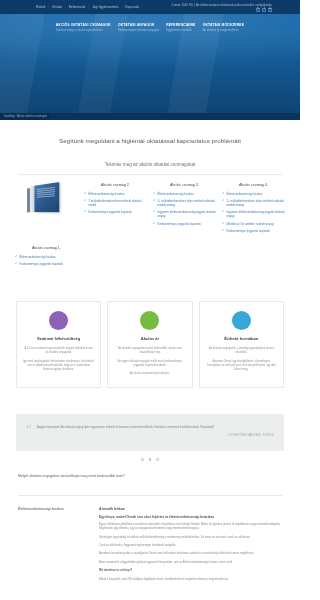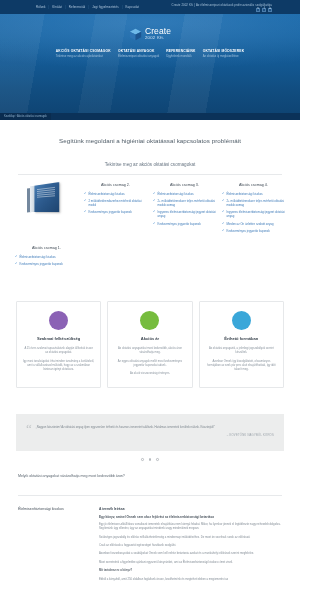--- a/index.html
+++ b/index.html
@@ -416,33 +416,20 @@
       <div class="socials">
         <span class="soc">↯</span>
         <span class="soc">f</span>
         <span class="soc">✉</span>
       </div>
     </div>
   </div>
 
   <div class="hero">
 
-    <div class="logo-wrap">
-      <span class="cube">
-        <svg width="13" height="13" viewBox="0 0 32 32">
-          <polygon points="16,2 30,9 16,16 2,9" fill="#6fb8e8"></polygon>
-          <polygon points="2,9 16,16 16,30 2,23" fill="#2f74b5"></polygon>
-          <polygon points="30,9 16,16 16,30 30,23" fill="#1d5590"></polygon>
-        </svg>
-      </span>
-      <span class="logo-text">
-        <span class="logo-main">Create</span>
-        <span class="logo-sub">2002 Kft.</span>
-      </span>
-    </div>
 
     <div class="mainnav">
       <div class="navitem">
         <span class="nav-t">AKCIÓS OKTATÁSI CSOMAGOK</span>
         <span class="nav-s">Tekintse meg az akciós ajánlatainkat</span>
       </div>
       <div class="navitem">
         <span class="nav-t">OKTATÁSI ANYAGOK</span>
         <span class="nav-s">Élelmiszeripari oktatási anyagok</span>
       </div>

